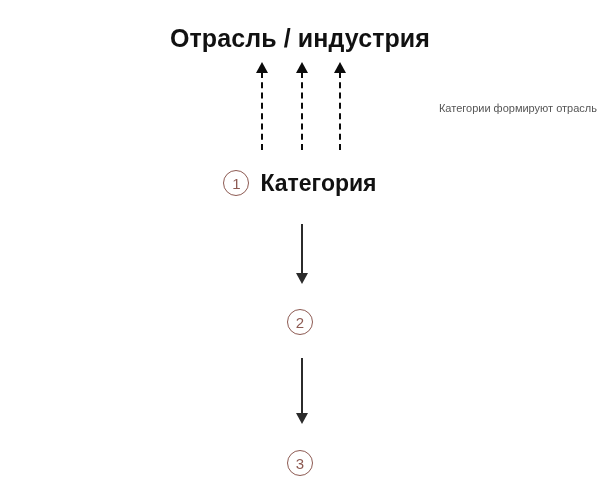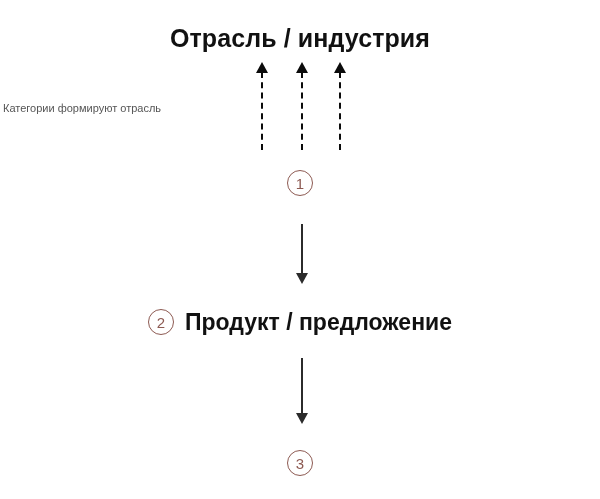--- a/index.html
+++ b/index.html
@@ -69,21 +69,21 @@
     width: 0;
     height: 78px;
     border-left: 2px dashed #0b0b0b;
   }
 
   .dashed-caption {
     position: absolute;
     left: 0;
     top: 102px;
     width: 600px;
-    text-align: left;
+    text-align: right;
     font-size: 11px;
     font-weight: normal;
     color: #555555;
     white-space: nowrap;
   }
   .dashed-caption span {
     background: #ffffff;
     padding: 1px 3px;
   }
 
@@ -166,30 +166,30 @@
       <div class="stem"></div>
     </div>
   </div>
 
   <div class="dashed-caption">
     <span>Категории формируют отрасль</span>
   </div>
 
   <div class="step-row" style="top:168px; height:30px;">
     <div class="step-badge">1</div>
+    <div class="step-label">Категория</div>
   </div>
 
   <div class="solid-arrow" style="left:294px; top:224px; height:60px;">
     <div class="stem" style="height:49px;"></div>
     <div class="head"></div>
   </div>
 
   <div class="step-row" style="top:307px; height:30px;">
     <div class="step-badge">2</div>
-    <div class="step-label">Продукт / предложение</div>
   </div>
 
   <div class="solid-arrow" style="left:294px; top:358px; height:66px;">
     <div class="stem" style="height:55px;"></div>
     <div class="head"></div>
   </div>
 
   <div class="step-row" style="top:448px; height:30px;">
     <div class="step-badge">3</div>
   </div>

